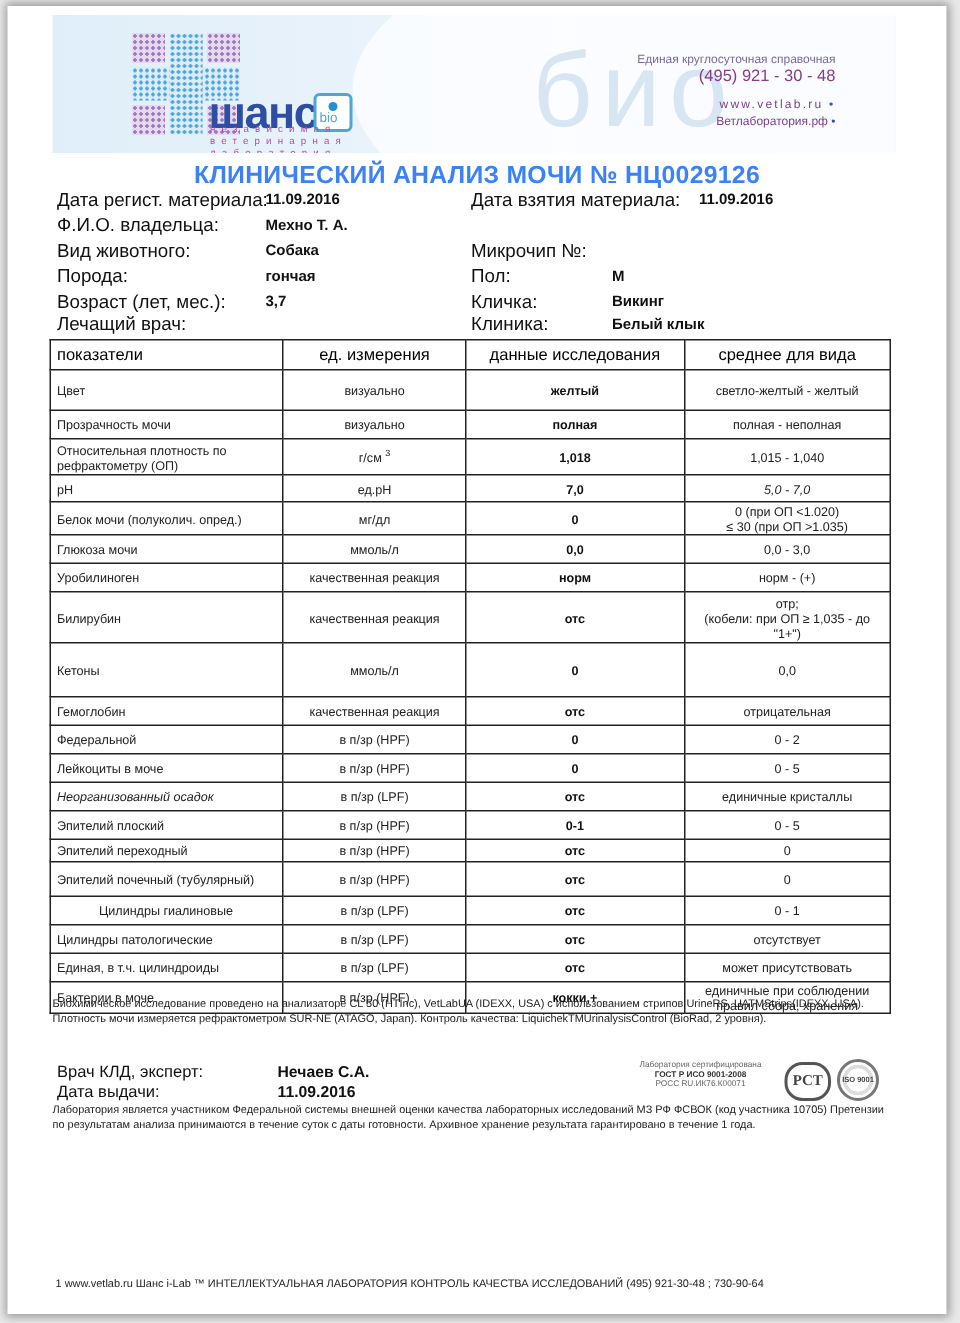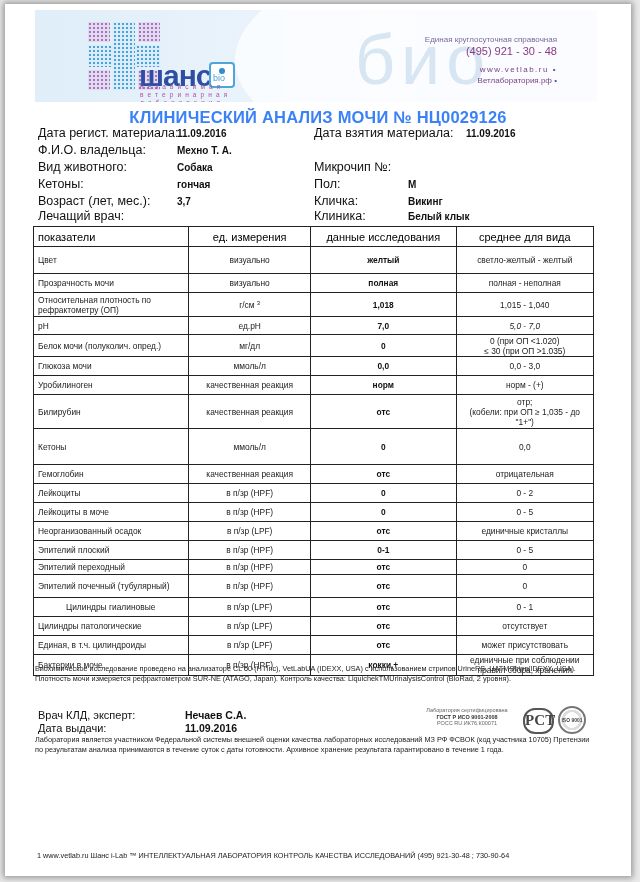--- a/index.html
+++ b/index.html
@@ -75,21 +75,21 @@
   table.res sup { font-size:6px; vertical-align:top; position:relative; top:-2px; }
 
   .note { position:absolute; left:30px; top:660px; width:560px; font-size:7.3px; line-height:10px; color:#222; }
   .sig-label { position:absolute; font-size:11px; color:#111; }
   .sig-val { position:absolute; font-size:10.5px; font-weight:bold; color:#111; }
   .note2 { position:absolute; left:30px; top:731px; width:560px; font-size:7.3px; line-height:10px; color:#222; }
   .cert { position:absolute; left:407px; top:703px; width:110px; text-align:center; font-size:5.5px; line-height:6.5px; color:#666; }
   .cert b { color:#333; }
   .rst {
     position:absolute; left:518px; top:704px; width:27px; height:22px; border:2px solid #555; border-radius:12px;
-    font-size:15px; font-weight:bold; color:#444; text-align:center; line-height:21px; font-family:"Liberation Serif", serif;
+    font-size:10px; font-weight:bold; color:#444; text-align:center; line-height:21px; font-family:"Liberation Serif", serif;
   }
   .iso {
     position:absolute; left:553px; top:702px; width:24px; height:24px; border:2px solid #777; border-radius:50%;
     background:radial-gradient(circle,#fff 45%, #ddd 46%, #ddd 60%, #fff 61%);
     font-size:5px; color:#444; text-align:center; line-height:24px; font-weight:bold;
   }
   .footer { position:absolute; left:32px; top:847px; font-size:7.3px; color:#222; }
 </style>
 </head>
 <body>
@@ -125,21 +125,21 @@
   </div>
 
   <div class="title">КЛИНИЧЕСКИЙ АНАЛИЗ МОЧИ  № НЦ0029126</div>
 
   <div class="info-label" style="left:33px;top:122px;">Дата регист. материала:</div>
   <div class="info-val" style="left:172px;top:124px;">11.09.2016</div>
   <div class="info-label" style="left:33px;top:139px;">Ф.И.О. владельца:</div>
   <div class="info-val" style="left:172px;top:141px;">Мехно Т. А.</div>
   <div class="info-label" style="left:33px;top:156px;">Вид животного:</div>
   <div class="info-val" style="left:172px;top:158px;">Собака</div>
-  <div class="info-label" style="left:33px;top:173px;">Кетоны:</div>
+  <div class="info-label" style="left:33px;top:173px;">Порода:</div>
   <div class="info-val" style="left:172px;top:175px;">гончая</div>
   <div class="info-label" style="left:33px;top:190px;">Возраст (лет, мес.):</div>
   <div class="info-val" style="left:172px;top:192px;">3,7</div>
   <div class="info-label" style="left:33px;top:205px;">Лечащий врач:</div>
   <div class="info-val" style="left:172px;top:207px;"></div>
 
   <div class="info-label" style="left:309px;top:122px;">Дата взятия материала:</div>
   <div class="info-val" style="left:461px;top:124px;">11.09.2016</div>
   <div class="info-label" style="left:309px;top:156px;">Микрочип №:</div>
   <div class="info-val" style="left:396px;top:158px;"></div>
@@ -216,33 +216,33 @@
           <td class="c3"><span style="white-space: pre-line;">0</span></td>
           <td class="c4"><span style="white-space: pre-line;">0,0</span></td>
         </tr>
         <tr style="height: 19px;">
           <td class="c1"><span style="white-space: pre-line;">Гемоглобин</span></td>
           <td class="c2"><span style="white-space: pre-line;">качественная реакция</span></td>
           <td class="c3"><span style="white-space: pre-line;">отс</span></td>
           <td class="c4"><span style="white-space: pre-line;">отрицательная</span></td>
         </tr>
         <tr style="height: 19px;">
-          <td class="c1"><span style="white-space: pre-line;">Лейкоциты</span></td>
+          <td class="c1"><span style="white-space: pre-line;">Федеральной</span></td>
           <td class="c2"><span style="white-space: pre-line;">в п/зр (HPF)</span></td>
           <td class="c3"><span style="white-space: pre-line;">0</span></td>
           <td class="c4"><span style="white-space: pre-line;">0 - 2</span></td>
         </tr>
         <tr style="height: 19px;">
           <td class="c1"><span style="white-space: pre-line;">Лейкоциты в моче</span></td>
           <td class="c2"><span style="white-space: pre-line;">в п/зр (HPF)</span></td>
           <td class="c3"><span style="white-space: pre-line;">0</span></td>
           <td class="c4"><span style="white-space: pre-line;">0 - 5</span></td>
         </tr>
         <tr style="height: 19px;">
-          <td class="c1"><span style="white-space: pre-line;">Неорганизованный осадок</span></td>
+          <td class="c1"><span style="white-space: pre-line; font-style: italic;">Неорганизованный осадок</span></td>
           <td class="c2"><span style="white-space: pre-line;">в п/зр (LPF)</span></td>
           <td class="c3"><span style="white-space: pre-line;">отс</span></td>
           <td class="c4"><span style="white-space: pre-line;">единичные кристаллы</span></td>
         </tr>
         <tr style="height: 19px;">
           <td class="c1"><span style="white-space: pre-line;">Эпителий плоский</span></td>
           <td class="c2"><span style="white-space: pre-line;">в п/зр (HPF)</span></td>
           <td class="c3"><span style="white-space: pre-line;">0-1</span></td>
           <td class="c4"><span style="white-space: pre-line;">0 - 5</span></td>
         </tr>

